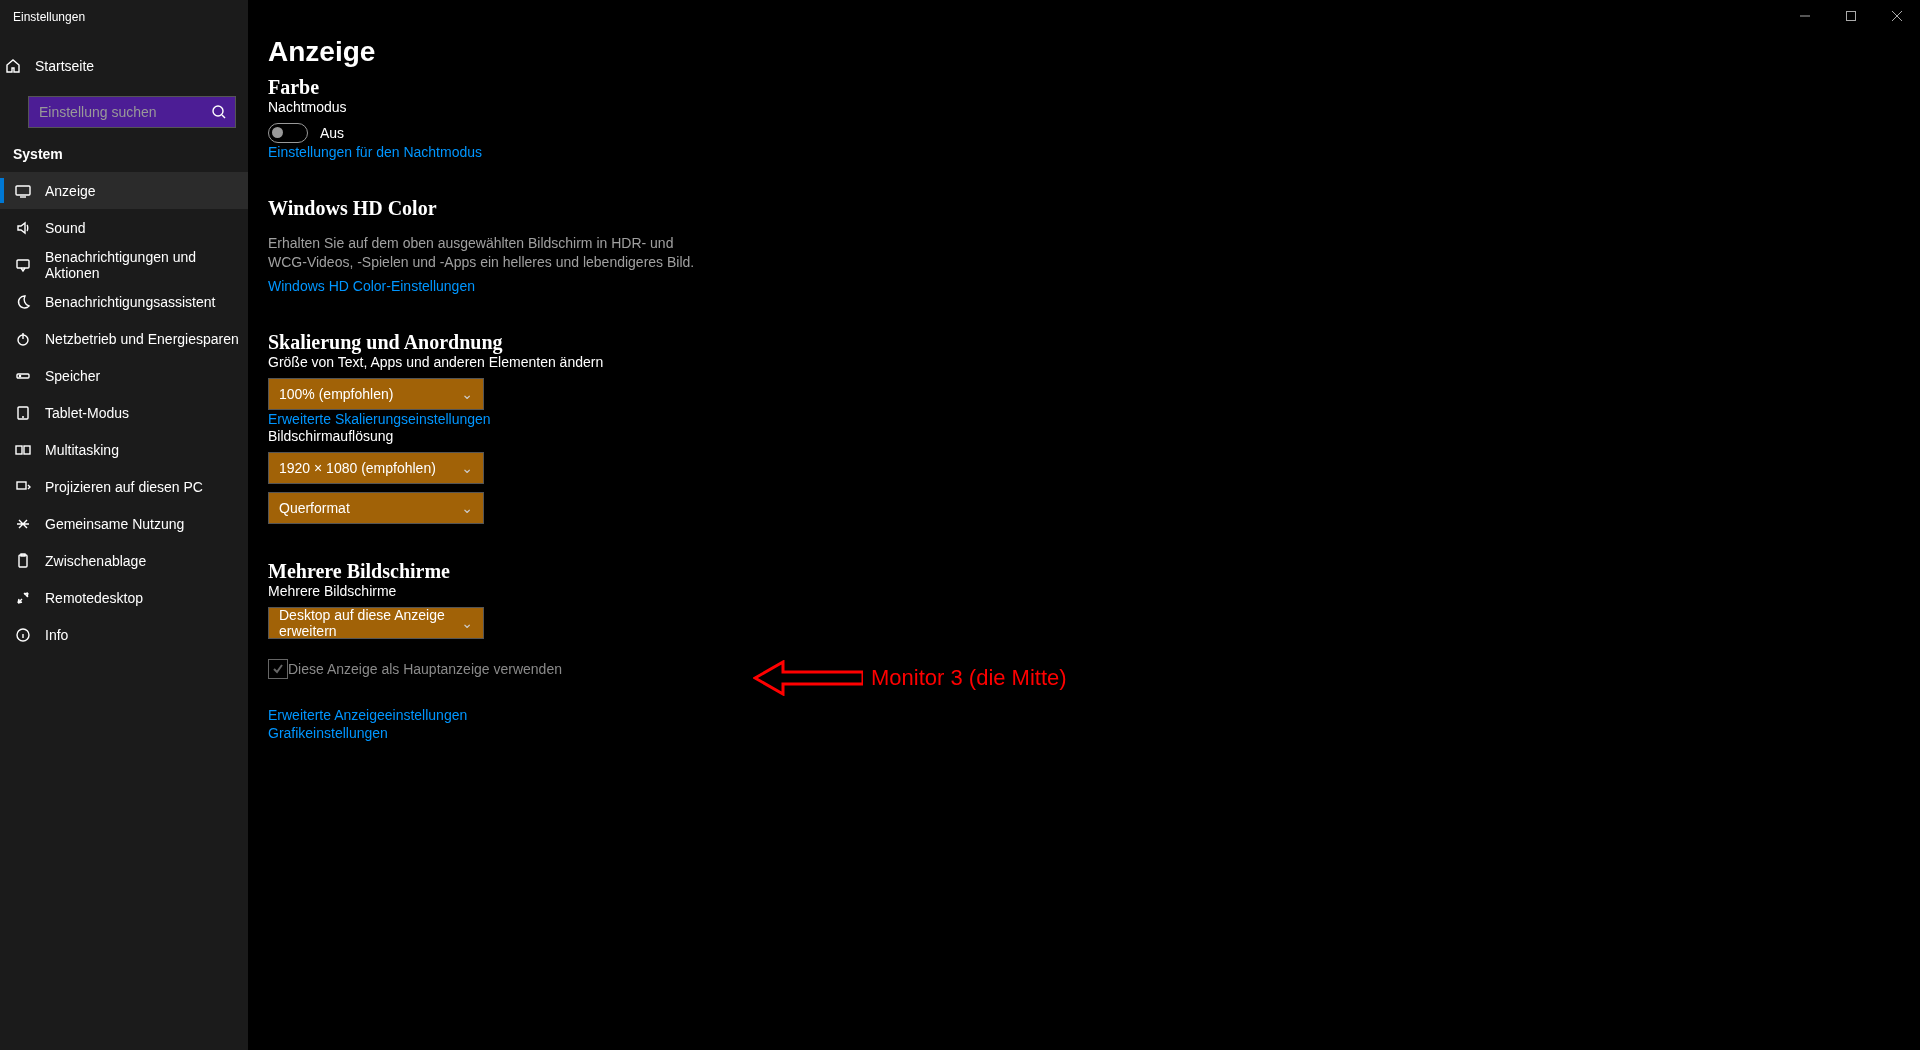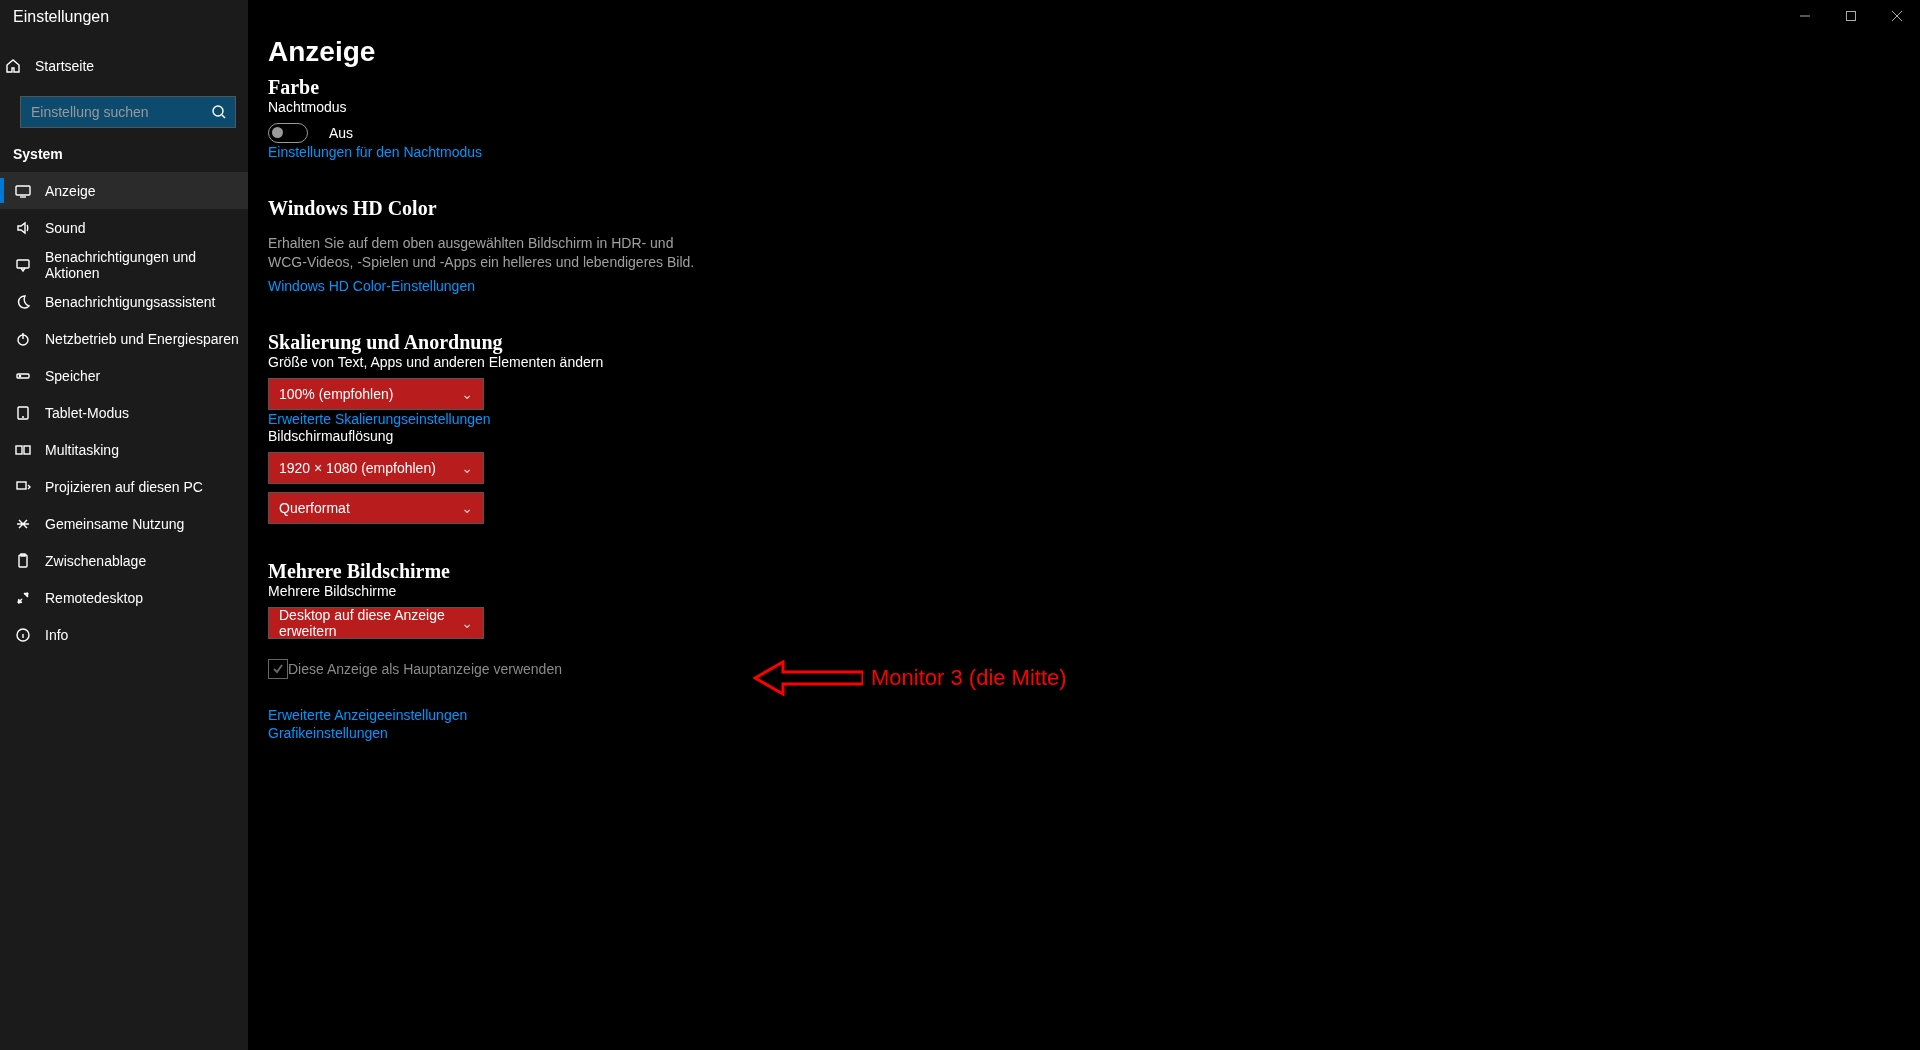--- a/index.html
+++ b/index.html
@@ -1,43 +1,43 @@
 <!DOCTYPE html>
 <html><head>
 <meta charset="utf-8">
 <style>
 * { margin: 0; padding: 0; box-sizing: border-box; font-family: "Segoe UI", Arial, sans-serif; }
 html, body { width: 1920px; height: 1050px; background: #000; color: #fff; overflow: hidden; }
 .window { display: flex; width: 100%; height: 100%; }
 .sidebar { width: 248px; background: #1b1b1b; display: flex; flex-direction: column; padding-top: 0; }
-.titlebar { height: 34px; display: flex; align-items: center; padding-left: 13px; font-size: 16px; color: #fff; }
+.titlebar { height: 34px; display: flex; align-items: center; padding-left: 13px; font-size: 12px; color: #fff; }
 .titlebar-buttons { position: absolute; top: 0; right: 0; display: flex; }
 .titlebar-btn { width: 46px; height: 32px; display: flex; align-items: center; justify-content: center; color: #aaa; }
 .titlebar-btn svg { width: 10px; height: 10px; }
 .home-row { display: flex; align-items: center; height: 40px; padding-left: 5px; margin-top: 12px; gap: 14px; font-size: 14px; }
-.search-box { margin: 10px 12px 0 20px; height: 32px; border: 1px solid #555; background: #0c4a6e; display: flex; align-items: center; padding: 0 8px 0 10px; font-size: 14px; color: #999; justify-content: space-between; }
+.search-box { margin: 10px 12px 0 28px; height: 32px; border: 1px solid #555; background: #4c1d95; display: flex; align-items: center; padding: 0 8px 0 10px; font-size: 14px; color: #999; justify-content: space-between; }
 .section-label { font-size: 14px; font-weight: 600; padding: 18px 0 10px 13px; }
 .nav-list { display: flex; flex-direction: column; }
 .nav-item { display: flex; align-items: center; height: 37px; padding-left: 15px; gap: 14px; font-size: 14px; color: #fff; cursor: pointer; position: relative; }
 .nav-item.active { background: #2b2b2b; }
 .nav-item.active::before { content: ""; position: absolute; left: 0; top: 6px; bottom: 6px; width: 4px; background: #0078d4; }
 .nav-icon { width: 16px; height: 16px; display: flex; align-items: center; justify-content: center; color: #fff; }
 .nav-icon svg { width: 16px; height: 16px; stroke: currentColor; fill: none; stroke-width: 1.4; }
 .content { flex: 1; background: #000; padding: 36px 0 0 20px; overflow: hidden; position: relative; }
 .page-title { font-size: 28px; font-weight: 600; margin-bottom: 8px; }
 .section-h { font-size: 20px; font-weight: 600; margin-top: 8px; font-family: Liberation Serif, serif; }
 .section-h.spaced { margin-top: 36px; }
 .field-label { font-size: 14px; }
-.toggle-row { display: flex; align-items: center; gap: 21px; margin-top: 8px; }
+.toggle-row { display: flex; align-items: center; gap: 12px; margin-top: 8px; }
 .toggle { width: 40px; height: 20px; border: 1.5px solid #999; border-radius: 10px; position: relative; }
 .toggle::after { content: ""; position: absolute; left: 3px; top: 2.5px; width: 11px; height: 11px; background: #999; border-radius: 50%; }
 .toggle-text { font-size: 14px; }
 .link { color: #0096ff; font-size: 14px; display: inline-block; cursor: pointer; }
 .desc-text { font-size: 14px; color: #a0a0a0; margin-top: 14px; max-width: 430px; line-height: 1.35; }
-.dropdown { margin-top: 8px; width: 216px; height: 32px; border: 1px solid #555; background: #b91c1c; display: flex; align-items: center; justify-content: space-between; padding: 0 10px; font-size: 14px; cursor: pointer; }
+.dropdown { margin-top: 8px; width: 216px; height: 32px; border: 1px solid #555; background: #a16207; display: flex; align-items: center; justify-content: space-between; padding: 0 10px; font-size: 14px; cursor: pointer; }
 .dropdown .chev { color: #ccc; }
 .checkbox-row { display: flex; align-items: center; margin-top: 20px; }
 .checkbox { width: 20px; height: 20px; border: 1.5px solid #666; display: flex; align-items: center; justify-content: center; }
 .checkbox svg { width: 12px; height: 12px; stroke: #666; fill: none; stroke-width: 2; }
 .checkbox-label { font-size: 14px; color: #8a8a8a; }
 .annotation { position: absolute; display: flex; align-items: center; pointer-events: none; }
 .arrow-shape { position: relative; }
 .anno-text { color: #ff0000; font-size: 22px; margin-left: 8px; white-space: nowrap; }
 </style>
 </head>

